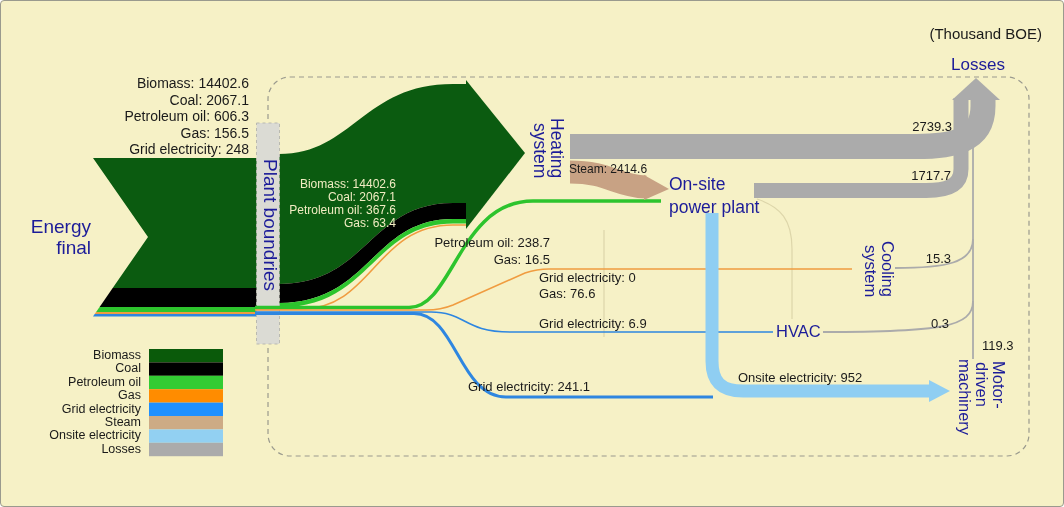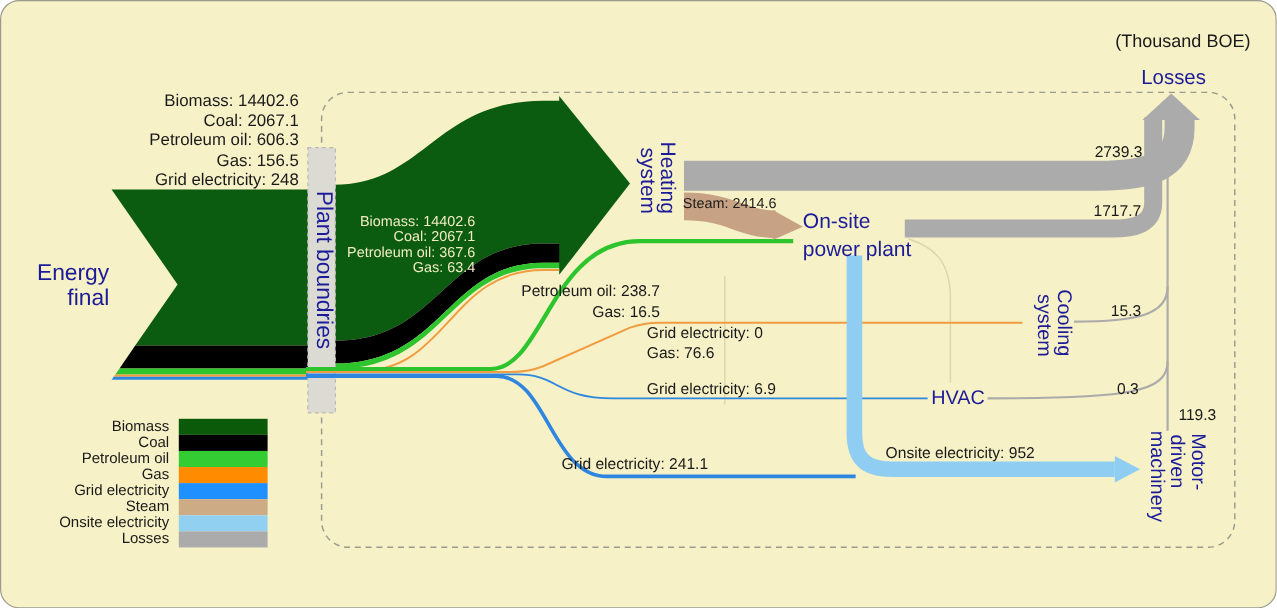--- a/index.html
+++ b/index.html
@@ -1,21 +1,21 @@
 <!DOCTYPE html>
 <html><head>
 <meta charset="utf-8">
 <style>
   html,body{margin:0;padding:0;background:#ffffff;}
   .stage{position:relative;width:1064px;height:507px;}
   .canvas{
     position:absolute;inset:0;
     background:#F6F1C6;
     border:1.5px solid #9a9a8e;
-    border-radius:16px;
+    border-radius:4px;
     box-sizing:border-box;
     overflow:hidden;
   }
   svg{position:absolute;left:0;top:0;}
   svg text{font-family:"Liberation Sans","DejaVu Sans",sans-serif;}
   .t-black{fill:#1a1a1a;}
   .t-blue{fill:#1C1C99;}
   .t-pale{fill:#F1ECC2;}
   .s13{font-size:13px;}
   .s12{font-size:12px;}

